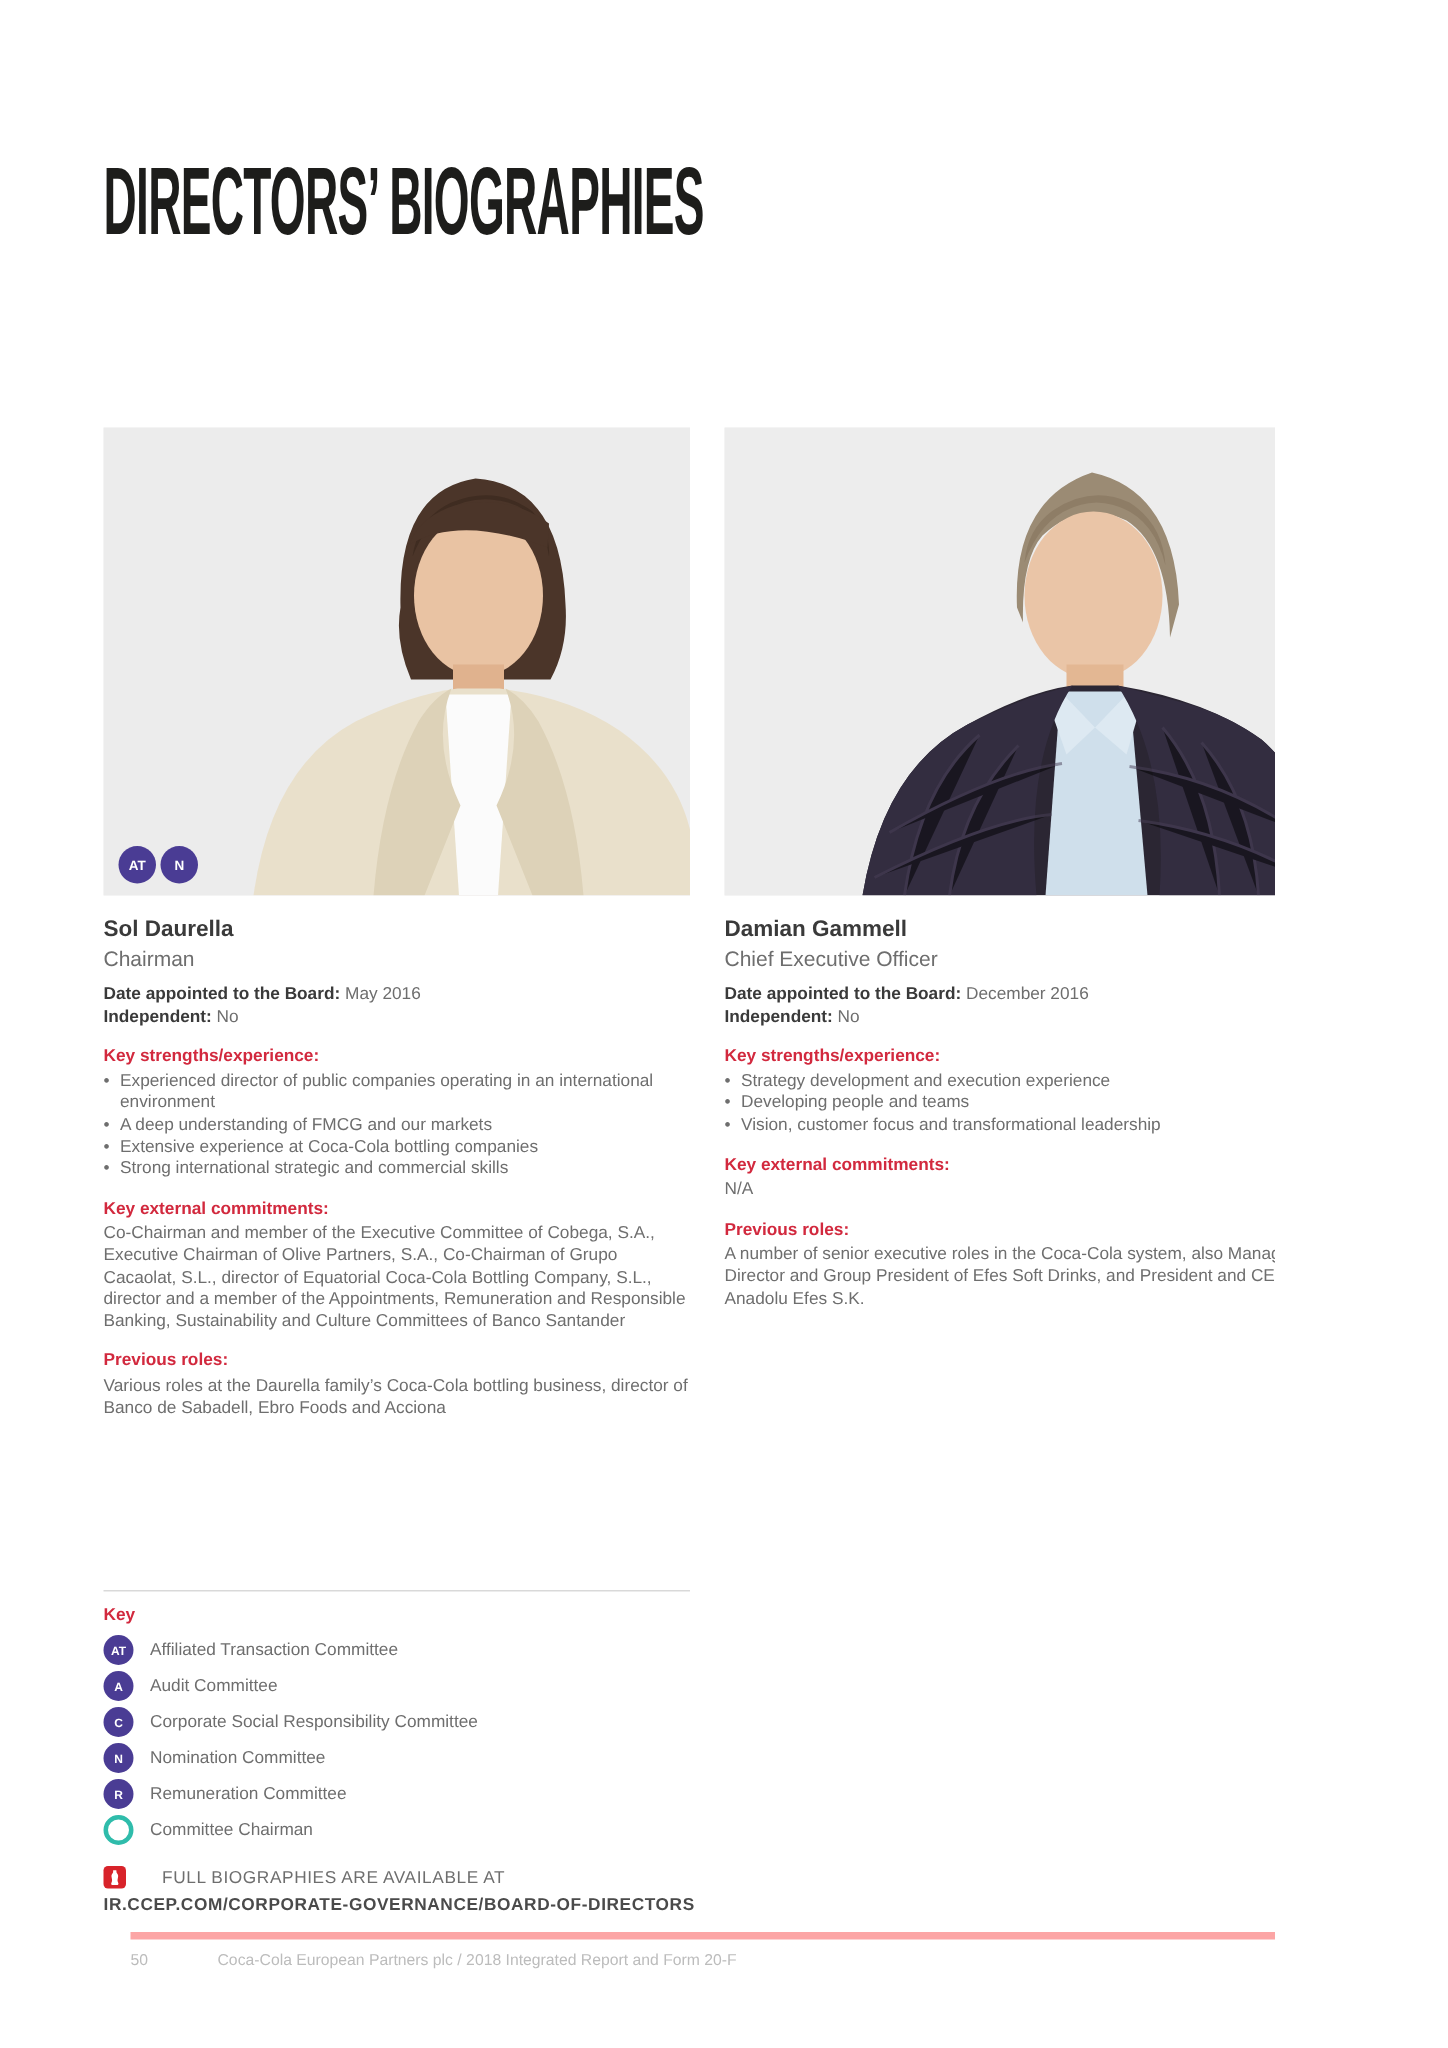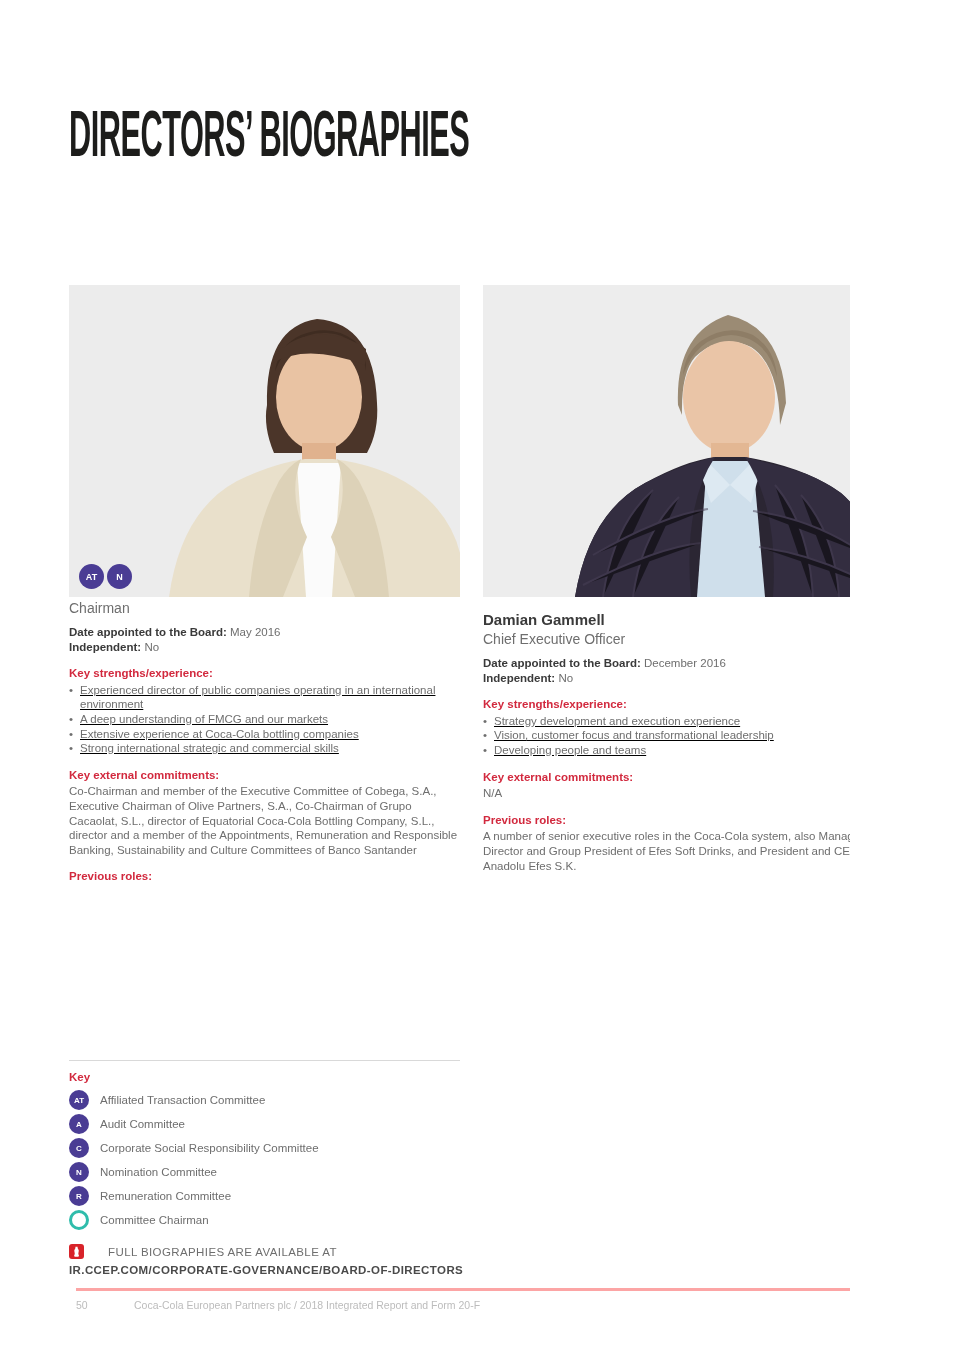--- a/index.html
+++ b/index.html
@@ -20,21 +20,21 @@
   .photo svg { display:block; }
   .badge-row { position:absolute; left:10px; bottom:8px; display:flex; gap:3px; }
   .cbadge { width:25px; height:25px; border-radius:50%; background:#4a3c94; color:#fff;
             font-size:9px; font-weight:700; display:flex; align-items:center; justify-content:center; }
 
   .name { margin-top:14px; font-size:15px; font-weight:700; color:#3a3a3a; }
   .role { margin-top:3px; font-size:14px; color:#6e6e6e; }
   .meta { margin-top:9px; font-size:11.5px; line-height:14.6px; color:#6e6e6e; }
   .meta b { color:#3a3a3a; }
   .sec-heading { margin-top:12px; font-size:11.5px; font-weight:700; color:#d2293e; line-height:14.6px; }
-  ul.strengths { list-style:none; margin-top:2px; padding-right:22px;text-decoration:underline; }
+  ul.strengths { list-style:none; margin-top:2px; padding-right:22px; }
   ul.strengths li { position:relative; padding-left:11px; font-size:11.5px; line-height:14.6px; color:#6e6e6e; }
   ul.strengths li::before { content:"•"; position:absolute; left:0; top:0; color:#6e6e6e; }
   .para { margin-top:2px; font-size:11.5px; line-height:14.6px; color:#6e6e6e; }
 
   
   .key-section { position:absolute; left:69px; top:1060px; width:391px; }
   .key-divider { border-top:1px solid #d9d9d9; }
   .key-title { margin-top:10px; font-size:11.5px; font-weight:700; color:#d2293e; }
   .legend { margin-top:7px; }
   .legend-item { display:flex; align-items:center; gap:11px; margin-top:4px; height:20px; }
@@ -45,21 +45,21 @@
 
   
   .note { position:absolute; left:69px; top:1244px; }
   .note-row { display:flex; align-items:center; gap:24px; }
   .info-icon { flex:0 0 auto; width:15px; height:15px; border-radius:3px; background:#d8232a;
                display:flex; align-items:center; justify-content:center; }
   .note-line1 { font-size:11.5px; color:#6e6e6e; letter-spacing:0.4px; }
   .note-line2 { margin-top:5px; font-size:11.5px; font-weight:700; color:#4a4a4a; letter-spacing:0.4px; cursor:pointer; }
 
   
-  .footer { position:absolute; left:76px; top:1288px; width:827px; border-top:3px solid #fca5a5; padding-top:8px; }
+  .footer { position:absolute; left:87px; top:1288px; width:827px; border-top:5px solid #fca5a5; padding-top:8px; }
   .footer-inner { position:relative; font-size:10.5px; color:#bcbcbc; }
   .page-num { position:absolute; left:0; top:0; }
   .footer-text { margin-left:58px; }
 </style>
 </head>
 <body>
 
 <div class="page">
 
   <h1 class="title">DIRECTORS’ BIOGRAPHIES</h1>
@@ -78,35 +78,37 @@
           <path d="M100,312 Q112,226 168,196 Q205,178 236,174 L264,174 Q312,180 344,202 Q381,228 391,268 L391,312 Z" fill="#e9e0cb"></path>
           <path d="M228,178 L272,178 L263,312 L237,312 Z" fill="#fbfbfb"></path>
           <path d="M232,174 Q218,210 238,252 L214,312 L180,312 Q186,240 210,196 Q220,180 232,174 Z" fill="#ddd2b8"></path>
           <path d="M268,174 Q282,210 262,252 L286,312 L320,312 Q314,240 290,196 Q280,180 268,174 Z" fill="#ddd2b8"></path>
         </svg>
         <div class="badge-row">
           <span class="cbadge">AT</span>
           <span class="cbadge">N</span>
         </div>
       </div>
+      <div class="name">Sol Daurella</div>
       <div class="role">Chairman</div>
       <div class="meta">
         <div><b>Date appointed to the Board:</b><span> May 2016</span></div>
         <div><b>Independent:</b><span> No</span></div>
       </div>
       <div class="sec-heading">Key strengths/experience:</div>
       <ul class="strengths">
         <li>Experienced director of public companies operating in an international environment</li>
         <li>A deep understanding of FMCG and our markets</li>
         <li>Extensive experience at Coca-Cola bottling companies</li>
         <li>Strong international strategic and commercial skills</li>
       </ul>
       <div class="sec-heading">Key external commitments:</div>
       <div class="para">Co-Chairman and member of the Executive Committee of Cobega, S.A., Executive Chairman of Olive Partners, S.A., Co-Chairman of Grupo Cacaolat, S.L., director of Equatorial Coca-Cola Bottling Company, S.L., director and a member of the Appointments, Remuneration and Responsible Banking, Sustainability and Culture Committees of Banco Santander</div>
       <div class="sec-heading">Previous roles:</div>
+      <div class="para">Various roles at the Daurella family’s Coca-Cola bottling business, director of Banco de Sabadell, Ebro Foods and Acciona</div>
     </div>
 
     <div>
       <div class="photo">
         <svg width="391" height="312" viewBox="0 0 391 312">
           <rect width="391" height="312" fill="#ededed"></rect>
           <path d="M195,120 Q192,48 245,30 Q300,42 303,118 L297,140 Q296,80 268,62 Q238,48 212,72 Q198,88 199,130 Z" fill="#9b8b74"></path>
           <ellipse cx="246" cy="112" rx="46" ry="56" fill="#eac5a7"></ellipse>
           <path d="M200,90 Q214,52 248,50 Q284,52 294,92 Q292,64 270,50 Q244,38 218,56 Q202,68 200,90 Z" fill="#8e7d66"></path>
           <rect x="228" y="158" width="38" height="30" fill="#e3b793"></rect>
@@ -130,22 +132,22 @@
       </div>
       <div class="name">Damian Gammell</div>
       <div class="role">Chief Executive Officer</div>
       <div class="meta">
         <div><b>Date appointed to the Board:</b><span> December 2016</span></div>
         <div><b>Independent:</b><span> No</span></div>
       </div>
       <div class="sec-heading">Key strengths/experience:</div>
       <ul class="strengths">
         <li>Strategy development and execution experience</li>
+        <li>Developing people and teams</li>
         <li>Vision, customer focus and transformational leadership</li>
-        <li>Developing people and teams</li>
       </ul>
       <div class="sec-heading">Key external commitments:</div>
       <div class="para">N/A</div>
       <div class="sec-heading">Previous roles:</div>
       <div class="para">A number of senior executive roles in the Coca-Cola system, also Managing Director and Group President of Efes Soft Drinks, and President and CEO of Anadolu Efes S.K.</div>
     </div>
   </div>
 
   <div class="key-section">
     <div class="key-divider"></div>

